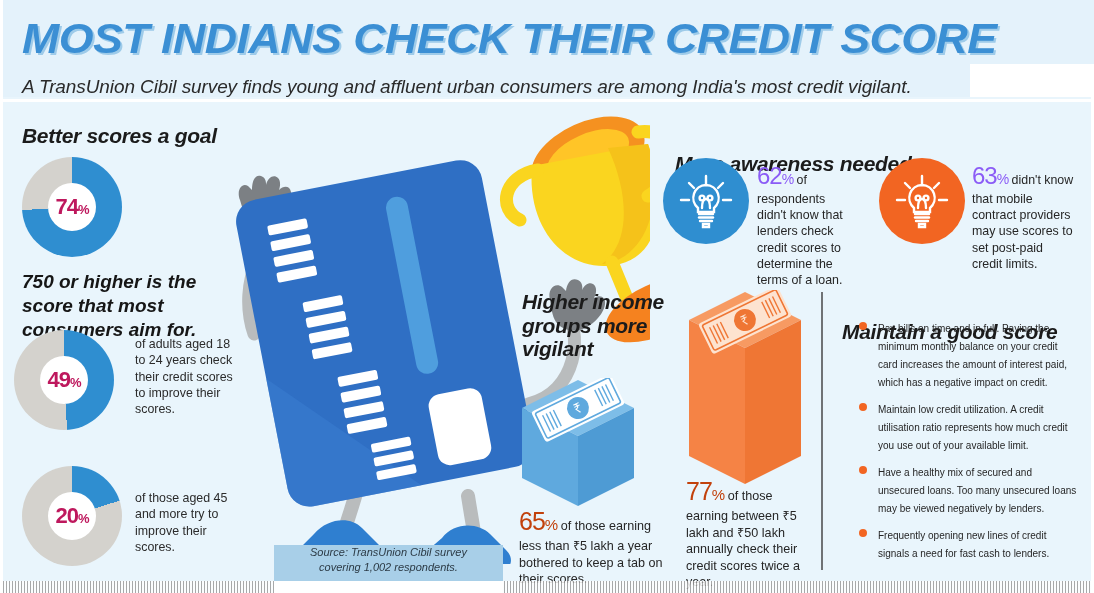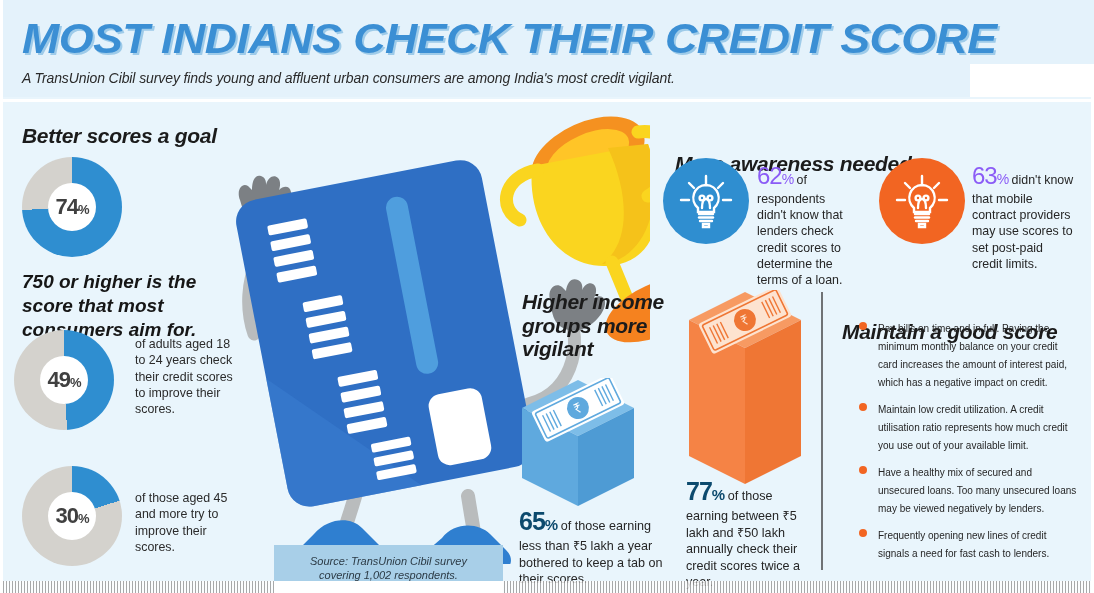--- a/index.html
+++ b/index.html
@@ -28,22 +28,22 @@
     text-shadow: 2px 2px 0 #9ecbe9;
     font-family:"Liberation Sans", sans-serif;
     transform:scaleX(1.04); transform-origin:left center;
     white-space:nowrap;
   }
   .sub-band{
     position:absolute; left:0; top:64px; width:970px; height:33px;
     background:#e4f2fb;
   }
   .subtitle{
-    position:absolute; left:22px; top:70px;
-    font-size:14px; font-style:italic; color:#2a2a2a;
+    position:absolute; left:22px; top:76px;
+    font-size:19px; font-style:italic; color:#2a2a2a;
     white-space:nowrap; letter-spacing:-0.1px;
   }
   .white-tr{
     position:absolute; left:970px; top:64px; width:124px; height:33px;
     background:#ffffff;
   }
   .hdr-rule{
     position:absolute; left:0; top:99px; width:1094px; height:3px;
     background:#ffffff;
   }
@@ -57,21 +57,21 @@
   .sec-h.wrap{ white-space:normal; line-height:1.12; }
 
   
   .donut{ position:absolute; width:100px; height:100px; border-radius:50%; }
   .donut .hole{
     position:absolute; left:26px; top:26px; width:48px; height:48px;
     border-radius:50%; background:#ffffff;
     display:flex; align-items:center; justify-content:center;
   }
   .donut .val{
-    font-size:22px; font-weight:bold; color:#404040;
+    font-size:22px; font-weight:bold; color:#be185d;
     letter-spacing:-1px; line-height:1;
   }
   .donut .val .pc{ font-size:13px; font-weight:bold; }
 
   .blurb{
     position:absolute; font-size:12.4px; color:#2b2b2b; line-height:1.31;
     width:100px;
   }
   .italnote{
     position:absolute; font-size:19px; font-weight:bold; font-style:italic;
@@ -86,41 +86,41 @@
   .awr-txt{ position:absolute; font-size:12.4px; color:#262626; line-height:1.3; }
   .awr-txt .big{
     font-size:24px; font-weight:normal; color:#8b5cf6; letter-spacing:-1px;
   }
   .awr-txt .big .pc{ font-size:14px; }
 
   
   .stack{ position:absolute; }
 
   .inc-txt{ position:absolute; font-size:12.6px; color:#262626; line-height:1.32; }
-  .inc-txt .big{ font-size:25px; font-weight:bold; color:#0c4a6e; letter-spacing:-1px; }
+  .inc-txt .big{ font-size:25px; font-weight:normal; color:#c2410c; letter-spacing:-1px; }
   .inc-txt .big .pc{ font-size:15px; }
 
   
   .vdiv{
     position:absolute; left:821px; top:292px; width:2px; height:278px;
     background:#6f7275;
   }
   .mlist{ position:absolute; left:857px; top:318px; width:222px; }
   .mrow{ position:relative; margin-bottom:9px; padding-left:21px; }
   .mrow .dot{
     position:absolute; left:2px; top:4px; width:8px; height:8px;
     border-radius:50%; background:#f26522;
   }
   .mrow .mtxt{ font-size:10px; color:#262626; line-height:1.33; }
 
   
   .srcbox{
     position:absolute; left:274px; top:545px; width:229px; height:38px;
     background:#a8cfe8;
-    display:flex; align-items:flex-end; justify-content:center;
+    display:flex; align-items:flex-start; justify-content:center;
   }
   .srctxt{
     font-size:11px; font-style:italic; color:#2b3a45;
     text-align:center; line-height:1.32;
   }
 
   
   .hatch{
     position:absolute; left:0; top:581px; width:1094px; height:12px;
     background:
@@ -163,21 +163,21 @@
 
   <div class="donut" id="donut1" style="left: 14px; top: 330px; background: conic-gradient(rgb(47, 142, 208) 0deg, rgb(47, 142, 208) 176.4deg, rgb(212, 210, 205) 176.4deg, rgb(212, 210, 205) 360deg);">
     <div class="hole">
       <div class="val"><span>49</span><span class="pc">%</span></div>
     </div>
   </div>
   <div class="blurb" style="left:135px; top:336px;">of adults aged 18 to 24 years check their credit scores to improve their scores.</div>
 
   <div class="donut" id="donut2" style="left: 22px; top: 466px; background: conic-gradient(rgb(47, 142, 208) 0deg, rgb(47, 142, 208) 72deg, rgb(212, 210, 205) 72deg, rgb(212, 210, 205) 360deg);">
     <div class="hole">
-      <div class="val"><span>30</span><span class="pc">%</span></div>
+      <div class="val"><span>20</span><span class="pc">%</span></div>
     </div>
   </div>
   <div class="blurb" style="left:135px; top:490px;">of those aged 45 and more try to improve their scores.</div>
 
   <div class="mascot">
     <svg width="418" height="460" viewBox="0 0 418 460">
 
       <path d="M22 230 C5 180, 30 120, 78 104" stroke="#b9bcbd" stroke-width="13" fill="none" stroke-linecap="round"></path>
 
       <g fill="#7c8084">

